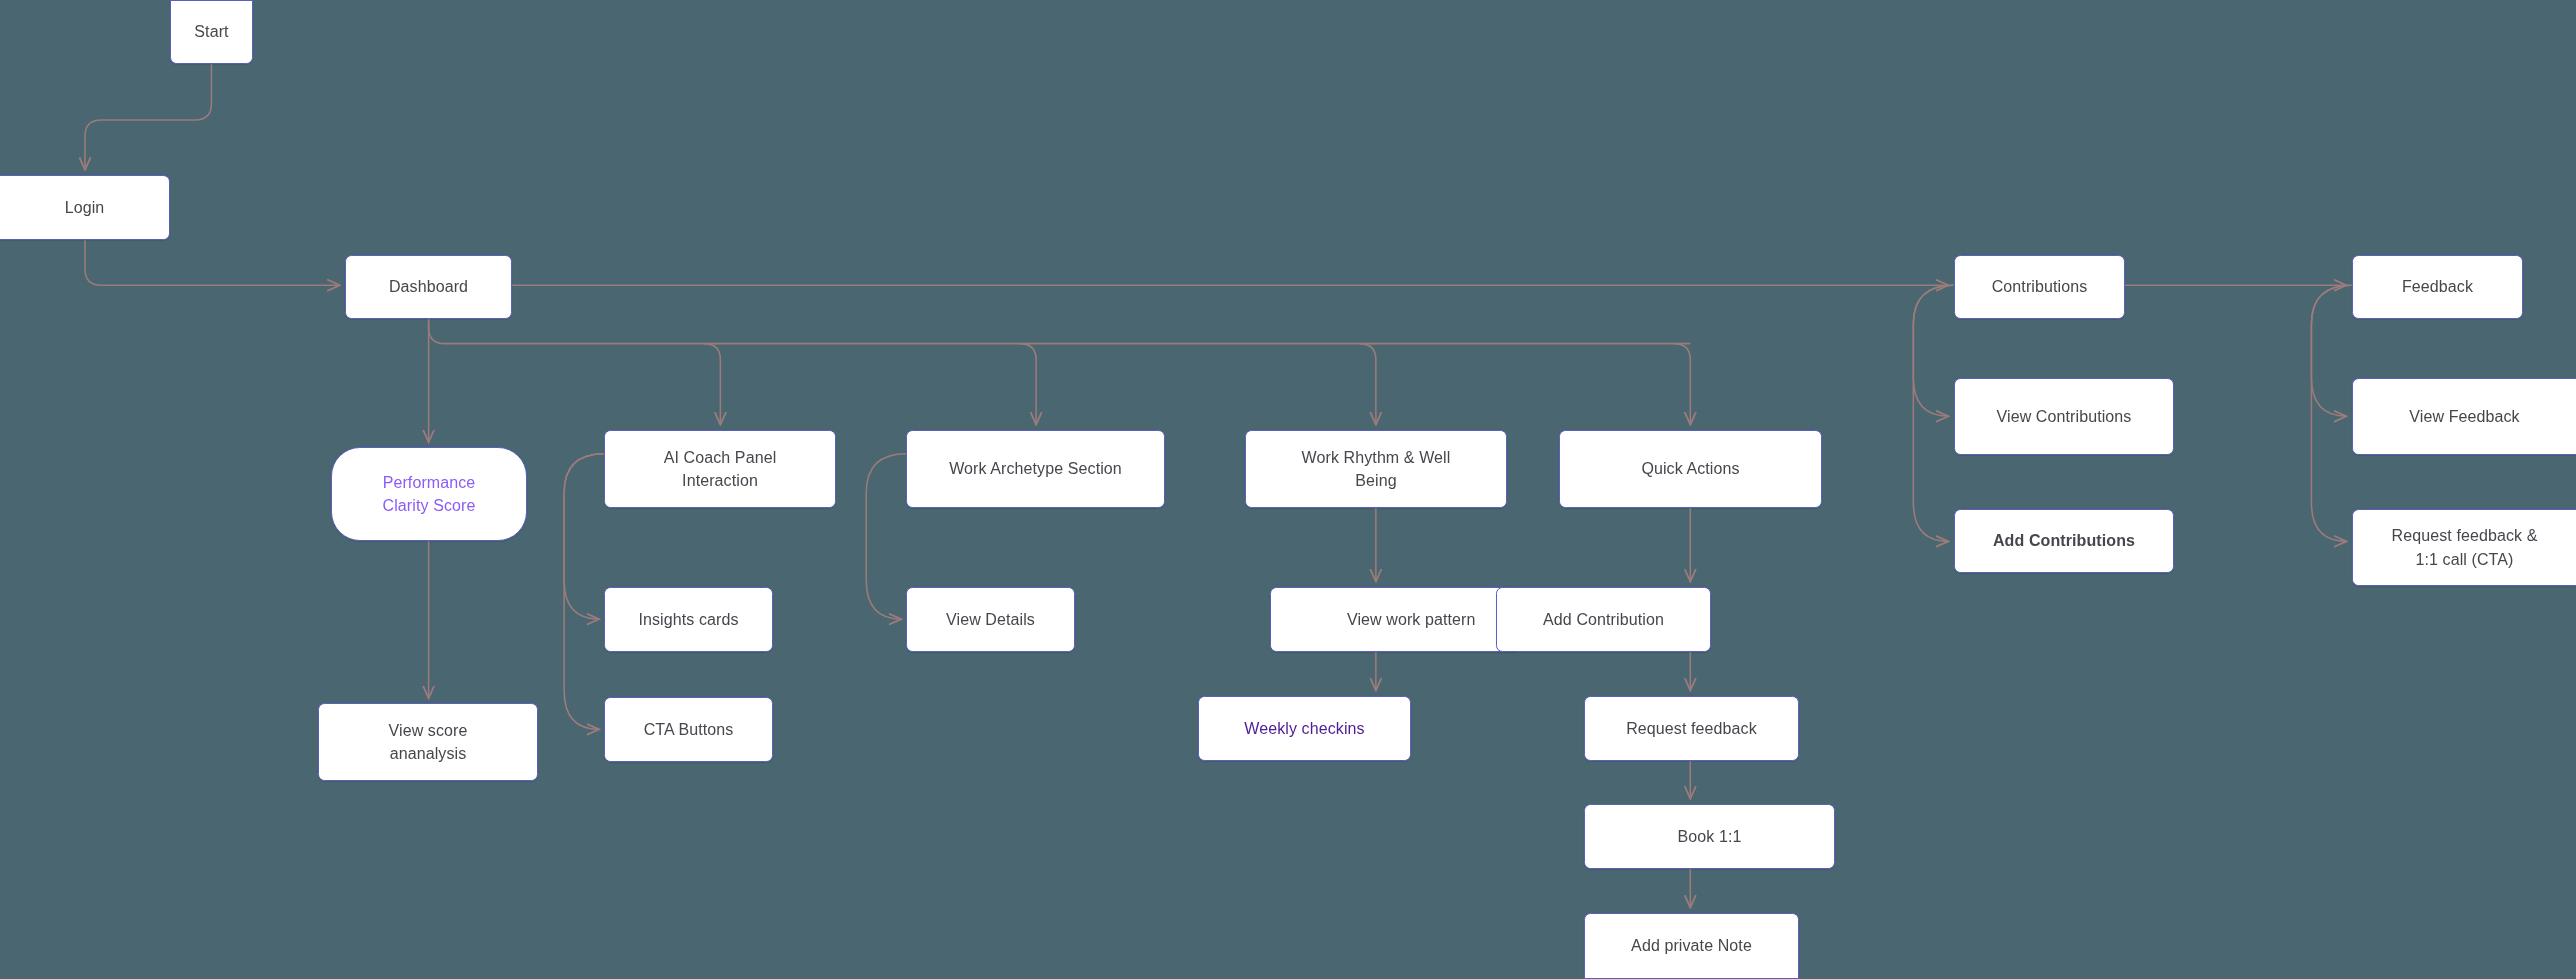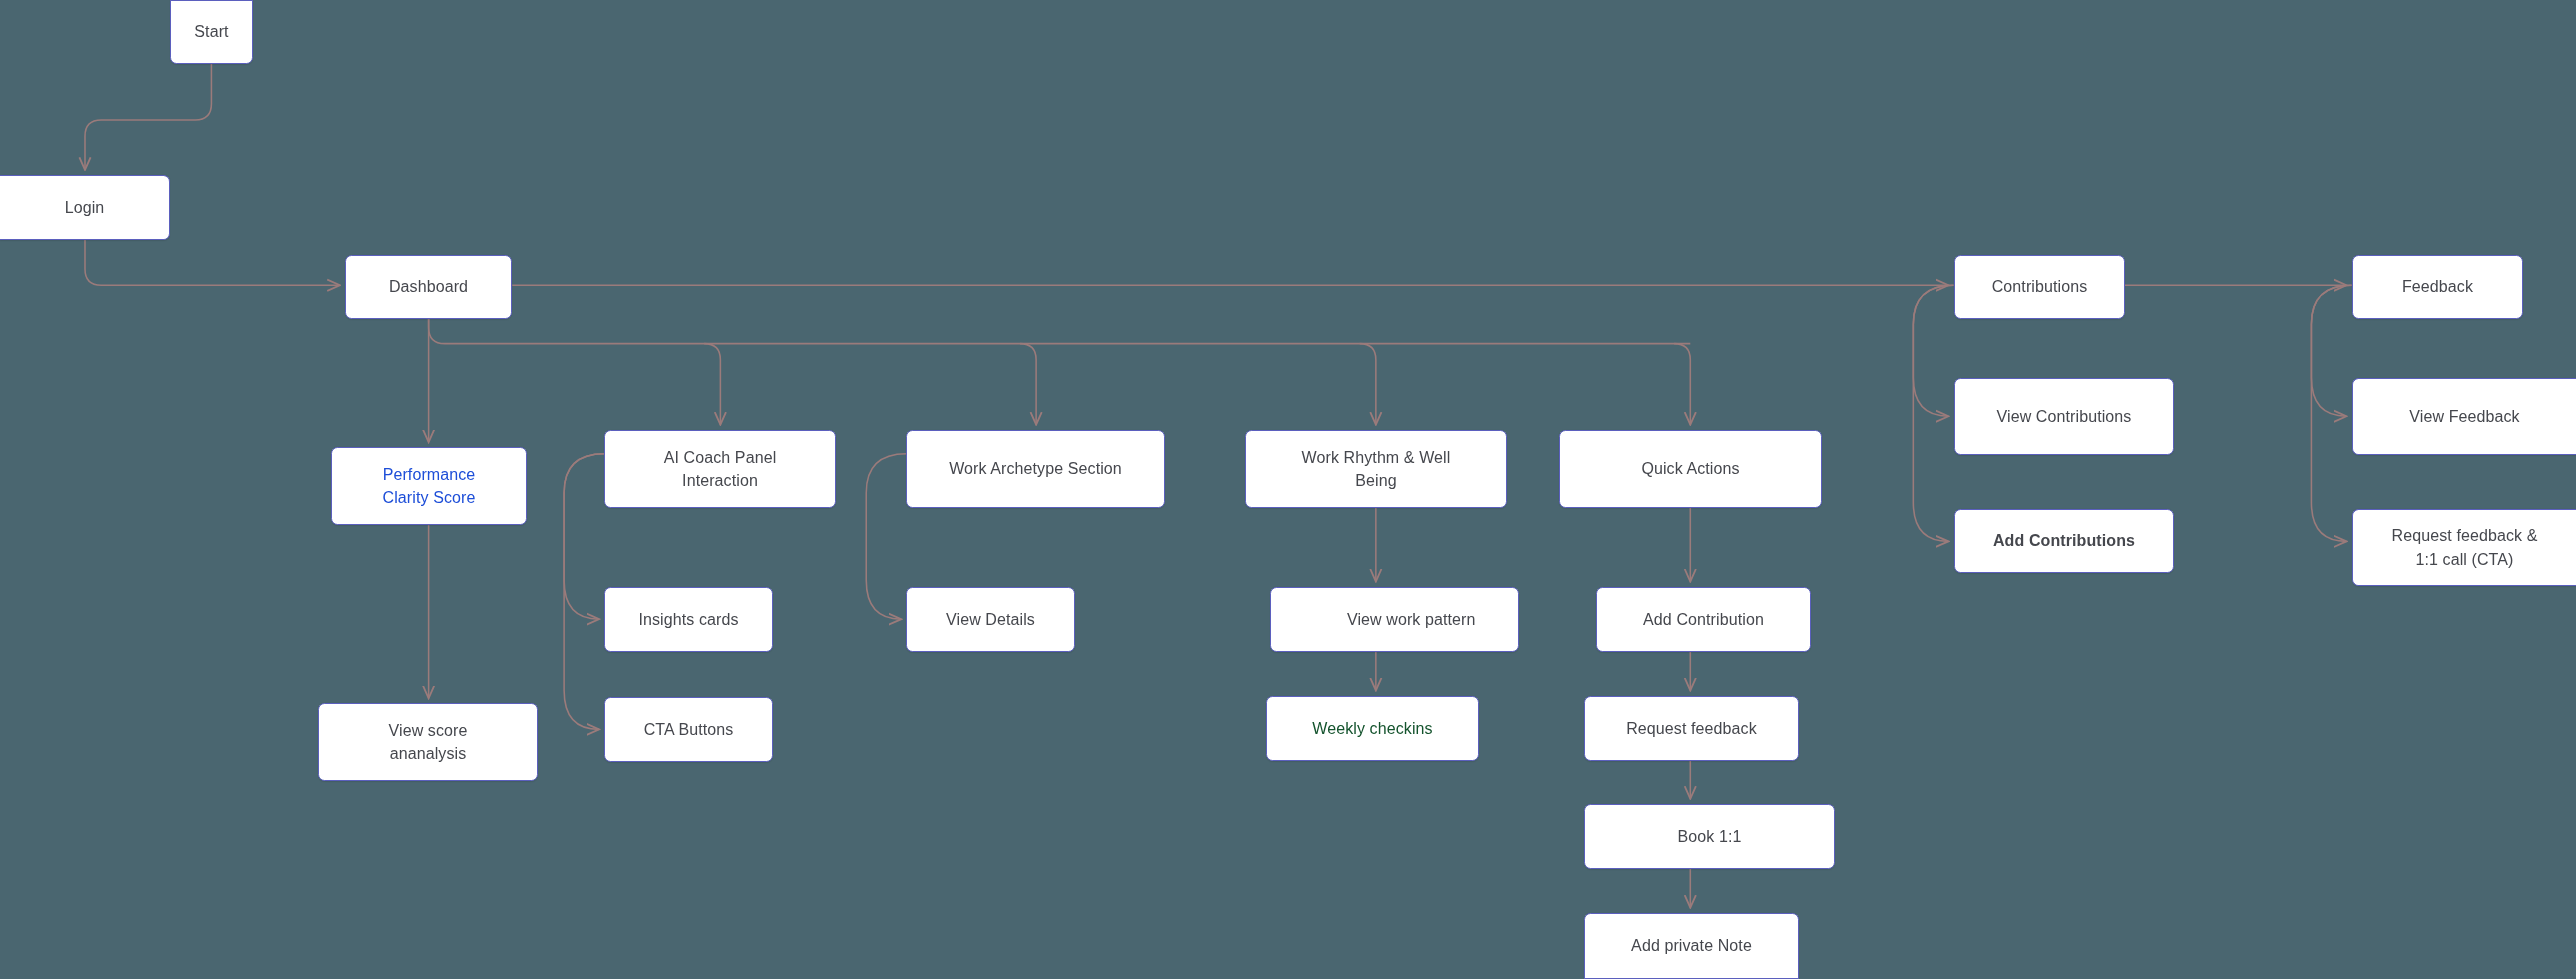--- a/index.html
+++ b/index.html
@@ -103,21 +103,21 @@
   <div id="nodes">
       <div class="node" style="left: 170px; top: 0px; width: 83px; height: 64px; background: rgb(255, 255, 255); border-color: rgb(91, 95, 190); color: rgb(69, 71, 77); border-top-left-radius: 0px; border-top-right-radius: 0px;">
         <span class="node-label">Start</span>
       </div>
       <div class="node" style="left: 0px; top: 175px; width: 170px; height: 65px; background: rgb(255, 255, 255); border-top-color: rgb(91, 95, 190); border-right-color: rgb(91, 95, 190); border-bottom-color: rgb(91, 95, 190); border-left: none; color: rgb(69, 71, 77); border-top-left-radius: 0px; border-bottom-left-radius: 0px;">
         <span class="node-label">Login</span>
       </div>
       <div class="node" style="left: 345px; top: 255px; width: 167px; height: 64px; background: rgb(255, 255, 255); border-color: rgb(91, 95, 190); color: rgb(69, 71, 77);">
         <span class="node-label">Dashboard</span>
       </div>
-      <div class="node" style="left: 331px; top: 447px; width: 196px; height: 78px; background: rgb(255, 255, 255); border-color: rgb(91, 95, 190); color: #1d4ed8;">
+      <div class="node" style="left: 331px; top: 447px; width: 196px; height: 94px; background: rgb(255, 255, 255); border-color: rgb(91, 95, 190); color: #8b5cf6; border-radius: 29px;">
         <span class="node-label">Performance
 Clarity Score</span>
       </div>
       <div class="node" style="left: 318px; top: 703px; width: 220px; height: 78px; background: rgb(255, 255, 255); border-color: rgb(91, 95, 190); color: rgb(69, 71, 77);">
         <span class="node-label">View score
 ananalysis</span>
       </div>
       <div class="node" style="left: 604px; top: 430px; width: 232px; height: 78px; background: rgb(255, 255, 255); border-color: rgb(91, 95, 190); color: rgb(69, 71, 77);">
         <span class="node-label">AI Coach Panel
 Interaction</span>
@@ -134,27 +134,27 @@
       <div class="node" style="left: 906px; top: 587px; width: 169px; height: 65px; background: rgb(255, 255, 255); border-color: rgb(91, 95, 190); color: rgb(69, 71, 77);">
         <span class="node-label">View Details</span>
       </div>
       <div class="node" style="left: 1245px; top: 430px; width: 262px; height: 78px; background: rgb(255, 255, 255); border-color: rgb(91, 95, 190); color: rgb(69, 71, 77);">
         <span class="node-label">Work Rhythm &amp; Well
 Being</span>
       </div>
       <div class="node" style="left: 1270px; top: 587px; width: 249px; height: 65px; background: rgb(255, 255, 255); border-color: rgb(91, 95, 190); color: rgb(69, 71, 77); padding-left: 40px;">
         <span class="node-label">View work pattern</span>
       </div>
-      <div class="node" style="left: 1266px; top: 696px; width: 213px; height: 65px; background: rgb(255, 255, 255); border-color: rgb(91, 95, 190); color: #14532d;">
+      <div class="node" style="left: 1198px; top: 696px; width: 213px; height: 65px; background: rgb(255, 255, 255); border-color: rgb(91, 95, 190); color: #4c1d95;">
         <span class="node-label">Weekly checkins</span>
       </div>
       <div class="node" style="left: 1559px; top: 430px; width: 263px; height: 78px; background: rgb(255, 255, 255); border-color: rgb(91, 95, 190); color: rgb(69, 71, 77);">
         <span class="node-label">Quick Actions</span>
       </div>
-      <div class="node" style="left: 1596px; top: 587px; width: 215px; height: 65px; background: rgb(255, 255, 255); border-color: rgb(91, 95, 190); color: rgb(69, 71, 77);">
+      <div class="node" style="left: 1496px; top: 587px; width: 215px; height: 65px; background: rgb(255, 255, 255); border-color: rgb(91, 95, 190); color: rgb(69, 71, 77);">
         <span class="node-label">Add Contribution</span>
       </div>
       <div class="node" style="left: 1584px; top: 696px; width: 215px; height: 65px; background: rgb(255, 255, 255); border-color: rgb(91, 95, 190); color: rgb(69, 71, 77);">
         <span class="node-label">Request feedback</span>
       </div>
       <div class="node" style="left: 1584px; top: 804px; width: 251px; height: 65px; background: rgb(255, 255, 255); border-color: rgb(91, 95, 190); color: rgb(69, 71, 77);">
         <span class="node-label">Book 1:1</span>
       </div>
       <div class="node" style="left: 1584px; top: 913px; width: 215px; height: 66px; background: rgb(255, 255, 255); border-color: rgb(91, 95, 190); color: rgb(69, 71, 77); border-bottom-left-radius: 0px; border-bottom-right-radius: 0px;">
         <span class="node-label">Add private Note</span>

